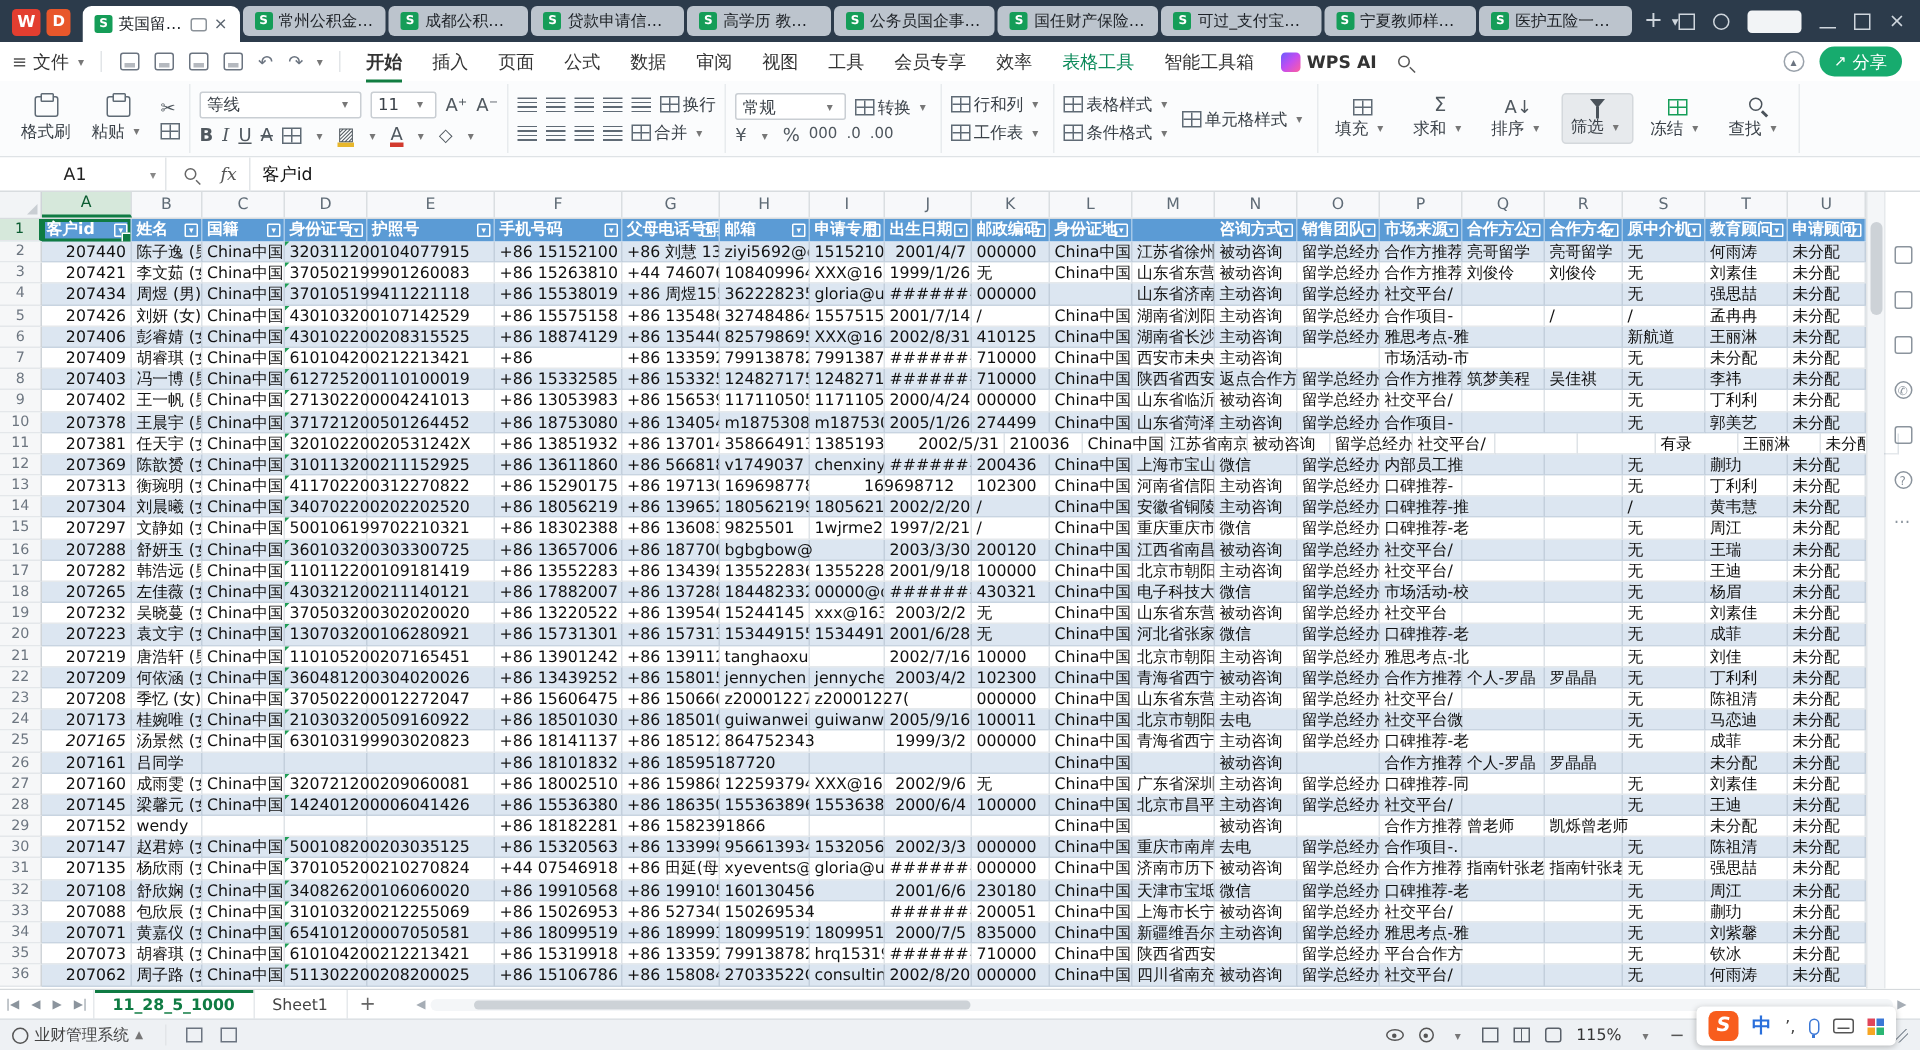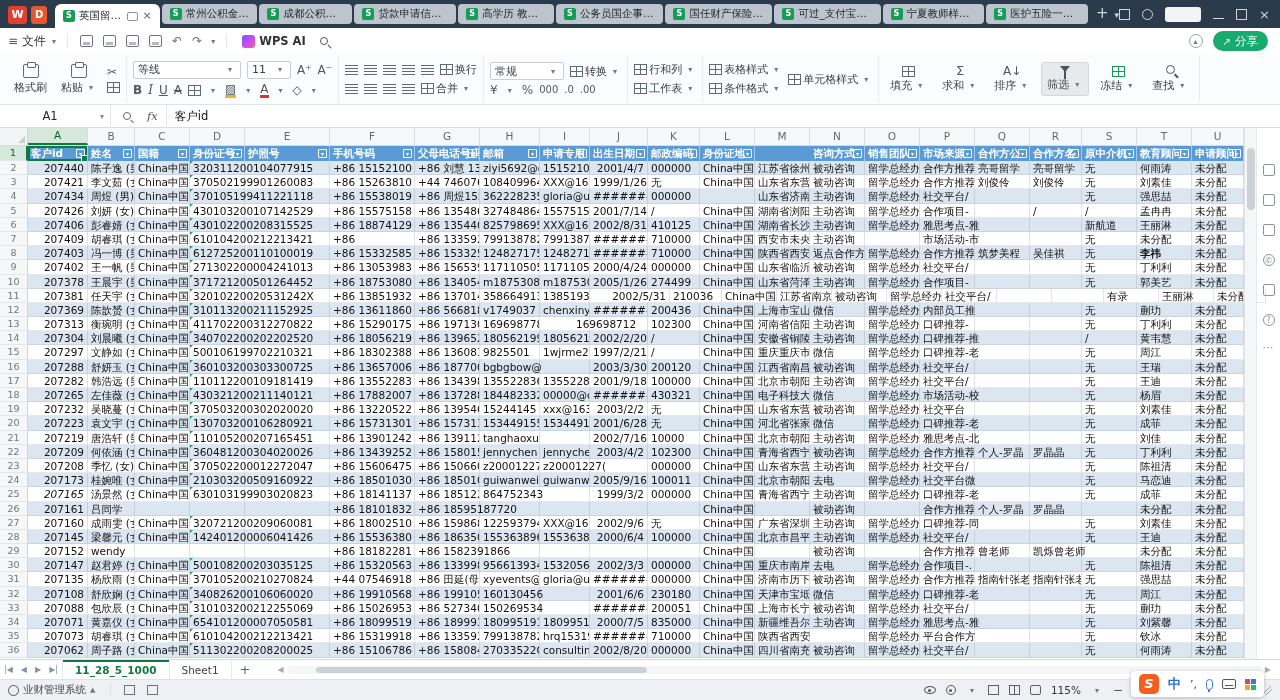--- a/index.html
+++ b/index.html
@@ -233,20 +233,34 @@
     <span class="dd">▾</span>
     <span class="vdiv"></span>
     <span class="qicon"></span>
     <span class="qicon"></span>
     <span class="qicon"></span>
     <span class="qicon"></span>
     <span class="uglyph">↶</span>
     <span class="uglyph">↷</span>
     <span class="dd">▾</span>
     <span class="vdiv"></span>
+    <div class="mtabs">
+        <div class="mtab active">开始</div>
+        <div class="mtab">插入</div>
+        <div class="mtab">页面</div>
+        <div class="mtab">公式</div>
+        <div class="mtab">数据</div>
+        <div class="mtab">审阅</div>
+        <div class="mtab">视图</div>
+        <div class="mtab">工具</div>
+        <div class="mtab">会员专享</div>
+        <div class="mtab">效率</div>
+        <div class="mtab accent">表格工具</div>
+        <div class="mtab">智能工具箱</div>
+      </div>
     <span class="ailogo"></span>
     <span class="ailabel">WPS AI</span>
     <span class="mag"></span>
     <span class="collapse">▴</span>
     <div class="sharebtn">
       <span class="sharearrow">↗</span>
       <span>分享</span>
     </div>
   </div>
 
@@ -653,21 +667,21 @@
             <div class="cell num" style="width: 58px;"><span>#######</span></div>
             <div class="cell" style="width: 52px;"><span>710000</span></div>
             <div class="cell" style="width: 55px;"><span>China中国</span></div>
             <div class="cell" style="width: 55px;"><span>陕西省西安</span></div>
             <div class="cell" style="width: 55px;"><span>返点合作方</span></div>
             <div class="cell" style="width: 55px;"><span>留学总经办</span></div>
             <div class="cell" style="width: 55px;"><span>合作方推荐</span></div>
             <div class="cell" style="width: 55px;"><span>筑梦美程</span></div>
             <div class="cell" style="width: 52px;"><span>吴佳祺</span></div>
             <div class="cell" style="width: 55px;"><span>无</span></div>
-            <div class="cell" style="width: 55px; font-weight: bold;"><span>李祎</span></div>
+            <div class="cell" style="width: 55px;"><span>李祎</span></div>
             <div class="cell" style="width: 52px;"><span>未分配</span></div>
           </div>
           <div class="row">
             <div class="gut">9</div>
             <div class="cell num" style="width: 60px;"><span>207402</span></div>
             <div class="cell" style="width: 47px;"><span>王一帆 (男</span></div>
             <div class="cell" style="width: 55px;"><span>China中国</span></div>
             <div class="cell ovfc mark" style="width: 55px;"><span class="ovf">271302200004241013</span></div>
             <div class="cell" style="width: 85px;"></div>
             <div class="cell" style="width: 85px;"><span>+86 13053983</span></div>

